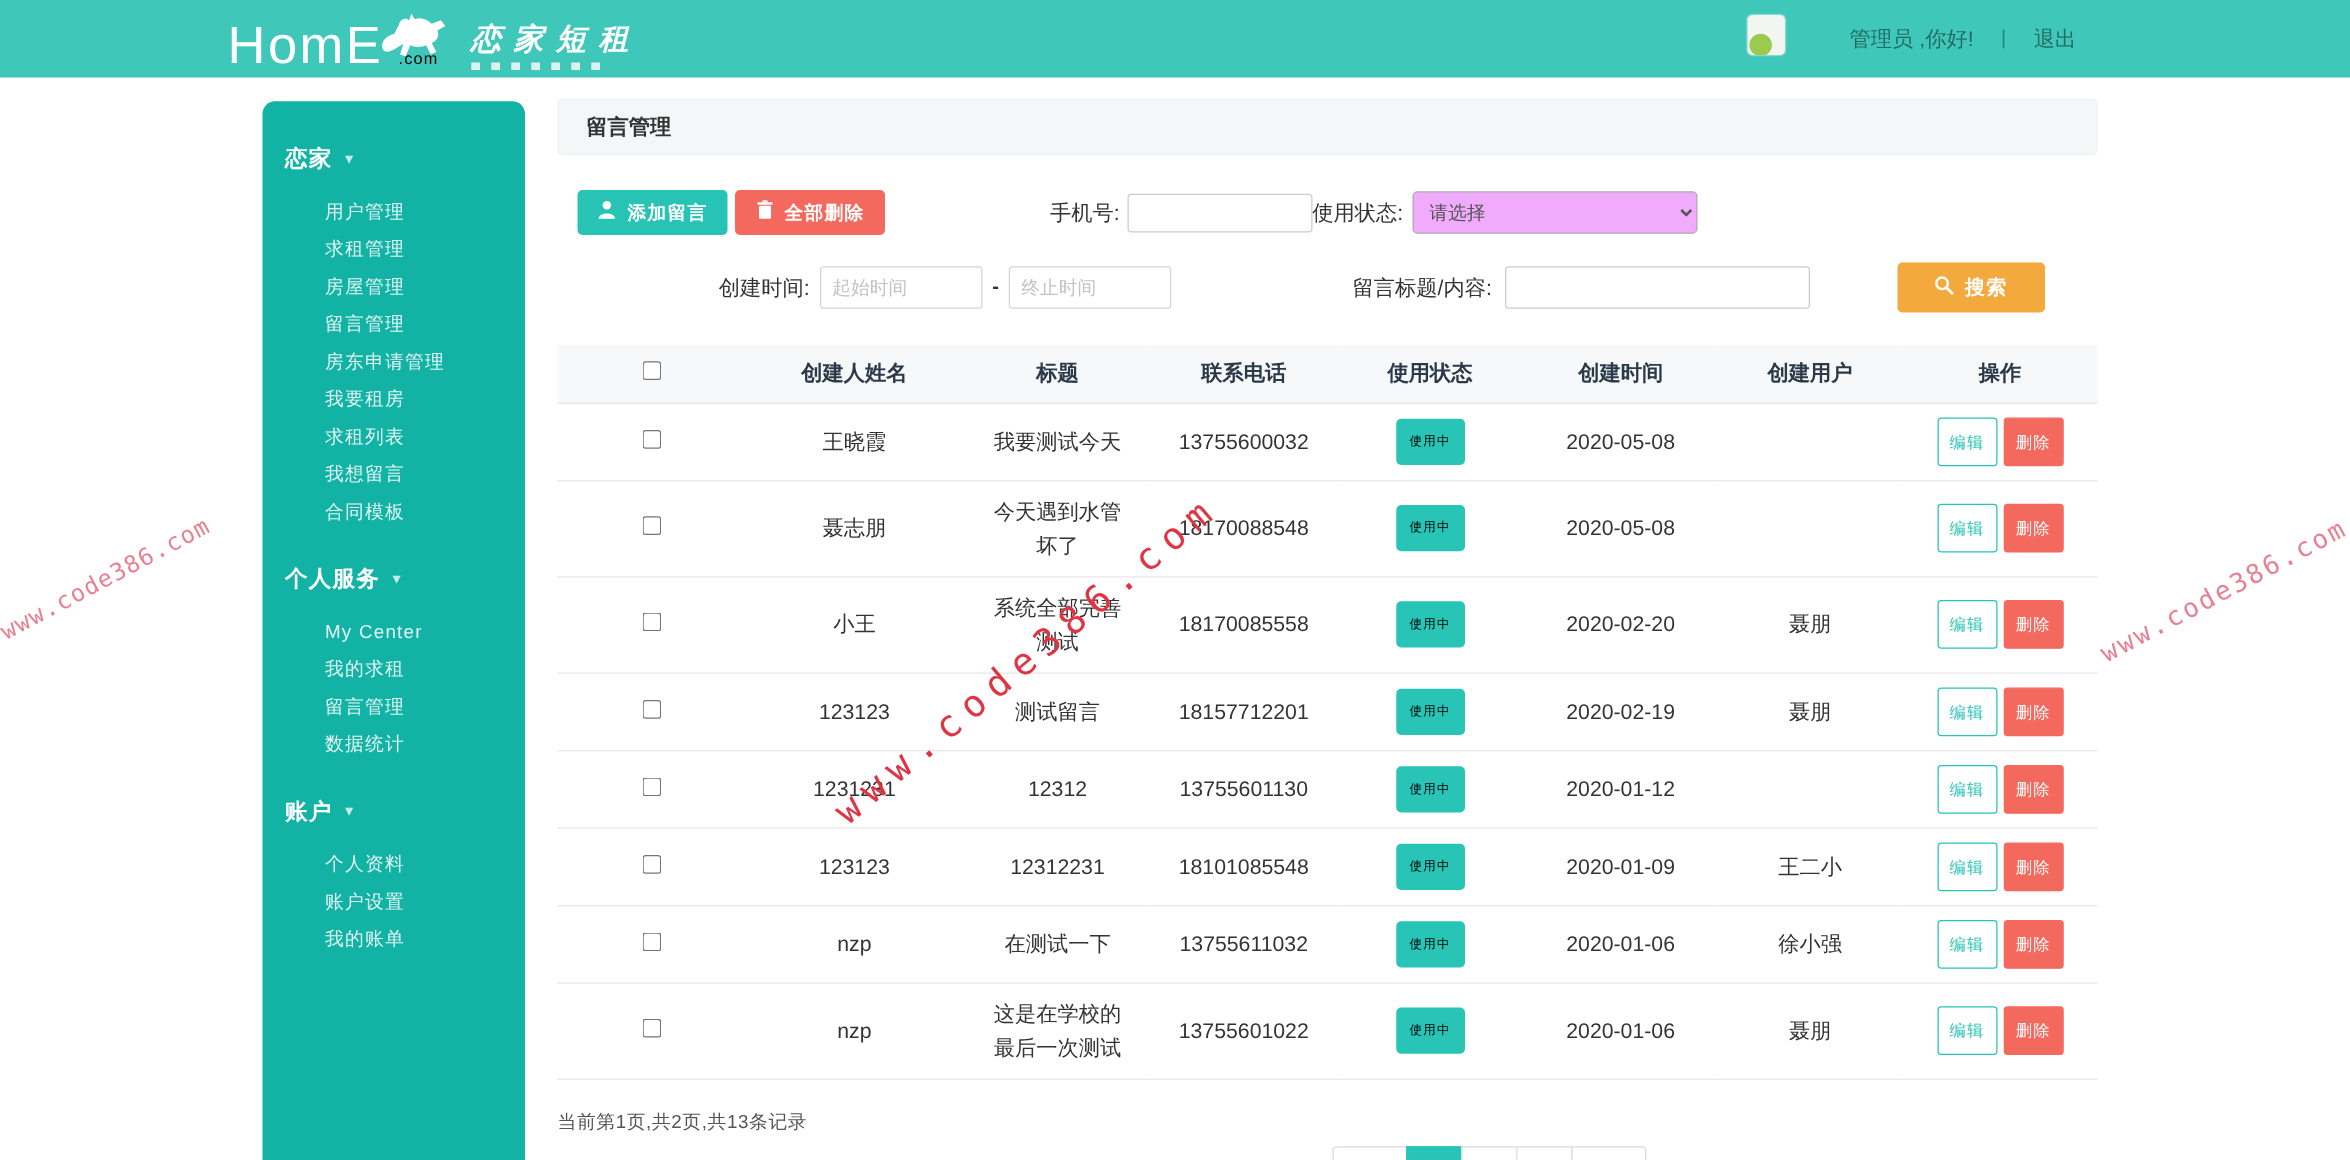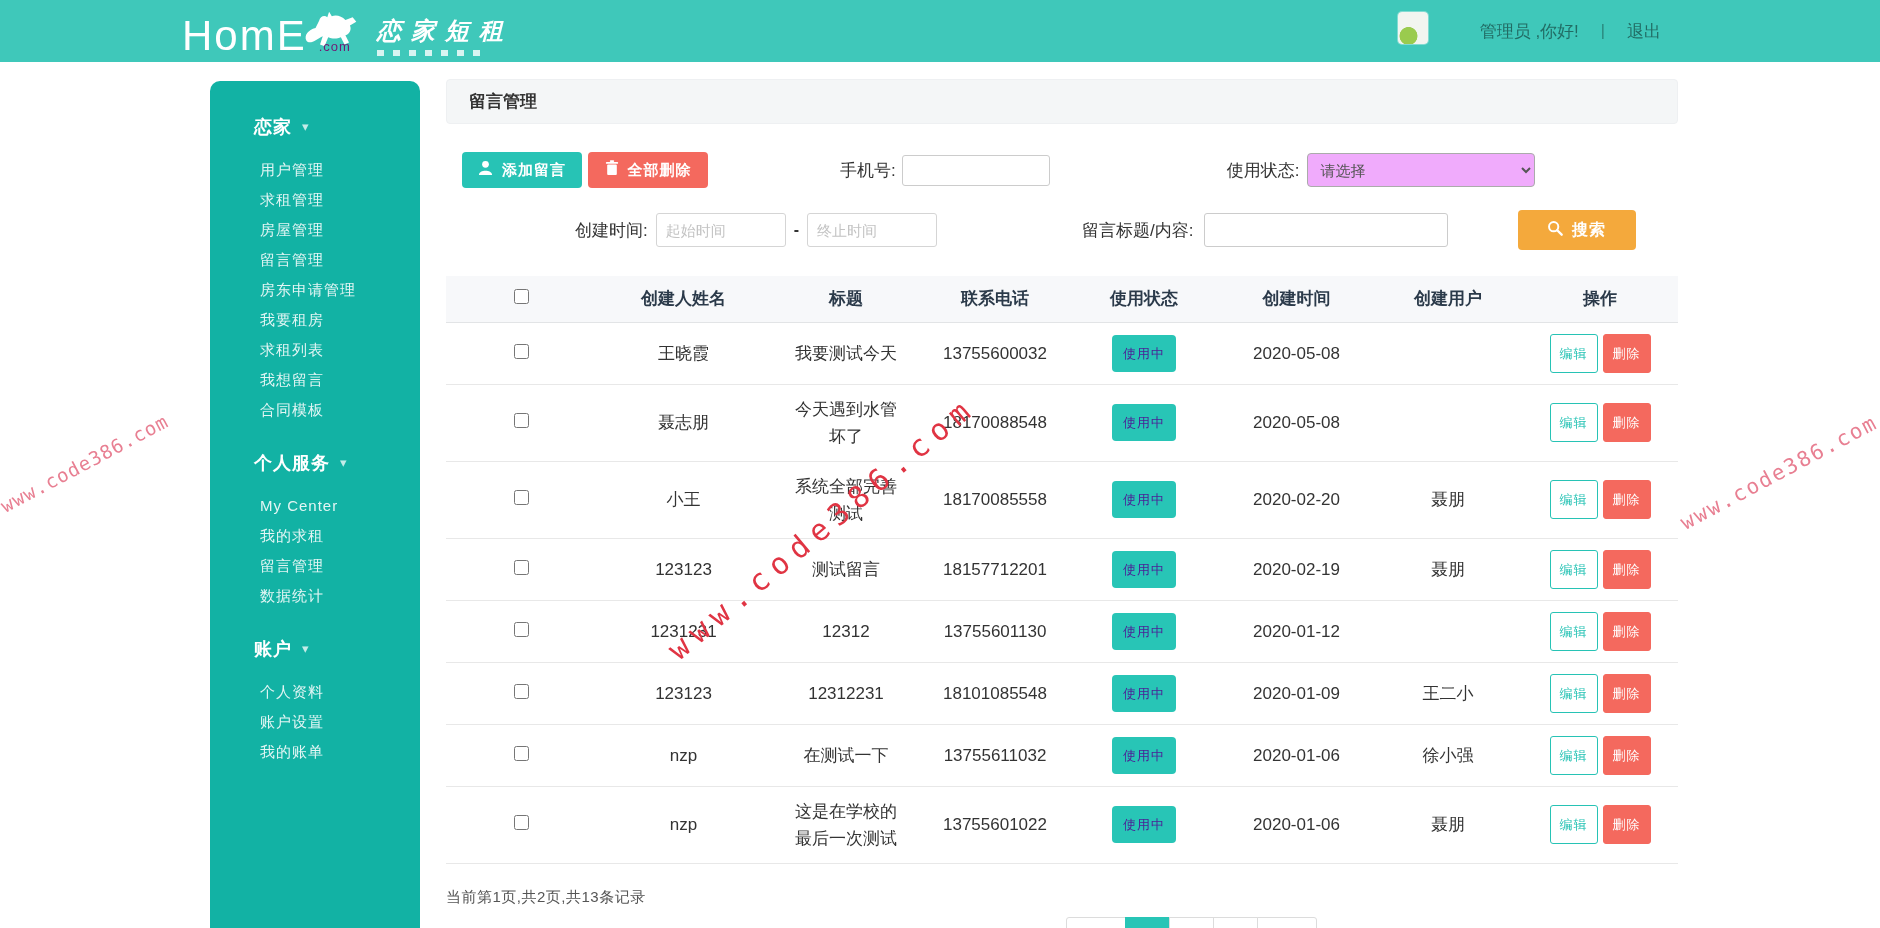--- a/index.html
+++ b/index.html
@@ -5,37 +5,37 @@
   * { margin:0; padding:0; box-sizing:border-box; }
   html,body { width:1880px; height:928px; overflow:hidden; background:#fff;
     font-family:"Liberation Sans","DejaVu Sans",sans-serif; }
 
   
   .topbar { position:absolute; left:0; top:0; width:1880px; height:62px;
     background:var(--topbar-teal,#3fc8ba); display:flex; align-items:center; }
   .logo { display:flex; align-items:flex-end; margin-left:182px; height:62px; padding-bottom:6px; cursor:pointer; }
   .logo-text { color:#fff; font-size:42px; font-weight:400; letter-spacing:2px; line-height:40px; }
   .logo-dog { margin-left:-6px; margin-bottom:2px; }
-  .logo-com { color:#701a75; font-size:13px; margin-left:-40px; margin-bottom:2px; letter-spacing:1px; }
+  .logo-com { color:#000000; font-size:13px; margin-left:-40px; margin-bottom:2px; letter-spacing:1px; }
   .logo-cn { margin-left:26px; margin-bottom:0px; }
   .logo-cn-main { color:#fff; font-size:24px; font-weight:bold; letter-spacing:10px; font-style:italic; }
   .logo-cn-sub { margin-top:3px; height:6px; display:flex; gap:9px; }
   .logo-cn-sub i { display:block; width:7px; height:6px; background:rgba(255,255,255,.8); }
   .topbar-right { position:absolute; right:0; top:0; height:62px; display:flex; align-items:center; padding-right:219px; }
   .avatar { width:30px; height:32px; border-radius:4px; margin-right:52px; margin-top:-6px;
     background:radial-gradient(circle at 35% 75%, #9acb4e 0 28%, #f2f5f0 30% 100%);
     box-shadow:0 0 0 1px rgba(255,255,255,.35); cursor:pointer; }
   .tb-text { color:rgba(22,72,66,.72); font-size:17px; }
   .tb-sep { color:rgba(22,72,66,.55); margin:0 22px; font-size:16px; }
   .tb-logout { cursor:pointer; }
 
   
   .sidebar { position:absolute; left:210px; top:81px; width:210px; height:857px;
     background:var(--sidebar-teal,#12b2a4); border-radius:10px; padding-top:26px; }
-  .side-head { color:#fff; font-size:18px; font-weight:bold; padding-left:44px; margin-top:26px;
+  .side-head { color:#fff; font-size:18px; font-weight:bold; padding-left:18px; margin-top:26px;
     margin-bottom:16px; cursor:pointer; letter-spacing:1px; }
   .side-section:first-child .side-head { margin-top:8px; }
   .side-head .caret { color:rgba(255,255,255,.75); font-size:13px; margin-left:10px; font-weight:normal; vertical-align:2px; }
   .side-item { color:rgba(255,255,255,.88); font-size:15px; padding-left:50px; line-height:30px;
     cursor:pointer; letter-spacing:1px; }
 
   
   .main { position:absolute; left:446px; top:79px; width:1232px; }
   .page-header { height:45px; background:#f4f6f7; border:1px solid #eef0f2; border-radius:4px;
     line-height:43px; padding-left:22px; font-size:17px; font-weight:bold; color:#333; }
@@ -53,34 +53,34 @@
   .btn-search { width:118px; height:40px; background:var(--search-orange,#f4a93c); font-size:16px; margin-left:70px; }
 
   .inp { border:1px solid #ccc; border-radius:3px; font-size:15px; color:#333; padding:0 9px;
     font-family:inherit; outline:none; }
   .inp::placeholder { color:#c3c3c3; }
   .inp-phone { width:148px; height:31px; margin-left:6px; }
   .inp-date { width:130px; height:34px; margin-left:8px; border-color:#d5d5d5; }
   .dash { font-weight:bold; color:#333; margin-left:8px; font-size:16px; }
   .inp-keyword { width:244px; height:34px; margin-left:10px; }
   .lbl-phone { margin-left:132px; }
-  .lbl-status { margin-left:177px; }
+  .lbl-status { }
   .sel-status { width:228px; height:34px; margin-left:8px; border:1px solid #ababab; border-radius:4px;
     font-size:15px; color:#555; padding:0 8px; font-family:inherit; background:#f0abfc; }
   .lbl-keyword { margin-left:145px; }
 
   
   table.grid { width:100%; margin-top:26px; border-collapse:collapse; }
   .grid th { height:46px; background:#f7f8fa; font-size:17px; color:#2b3a4a; font-weight:bold;
     text-align:center; border-bottom:1px solid #e2e4e6; }
   .grid td { padding:11px 8px; line-height:27px; font-size:17px; color:#333; text-align:center;
     border-bottom:1px solid #e8e8e8; background:transparent; }
   .grid input[type=checkbox] { width:15px; height:15px; cursor:pointer; }
   .cell-title-inner { display:inline-block; max-width:116px; }
-  .badge { display:inline-block; background:var(--badge-teal,#28c5b6); color:#4c1d95; font-size:13px;
+  .badge { display:inline-block; background:var(--badge-teal,#28c5b6); color:#000000; font-size:10px;
     padding:5px 11px; border-radius:4px; letter-spacing:1px; }
   .mini-btn { display:inline-block; font-size:13px; border-radius:3px; padding:5px 9px; cursor:pointer;
     letter-spacing:1px; font-family:inherit; }
   .mini-edit { background:#fff; border:1px solid var(--accent-teal,#27c3b5); color:var(--accent-teal,#27c3b5); }
   .mini-del { background:var(--danger-red,#f4695e); border:1px solid var(--danger-red,#f4695e); color:#fff; margin-left:5px; }
 
   
   .summary { margin-top:24px; font-size:15px; color:#555; letter-spacing:.5px; }
   .pager { display:inline-flex; margin-top:10px; margin-left:620px; }
   .page-box { min-width:45px; height:44px; padding:0 12px; display:flex; align-items:center; justify-content:center;

